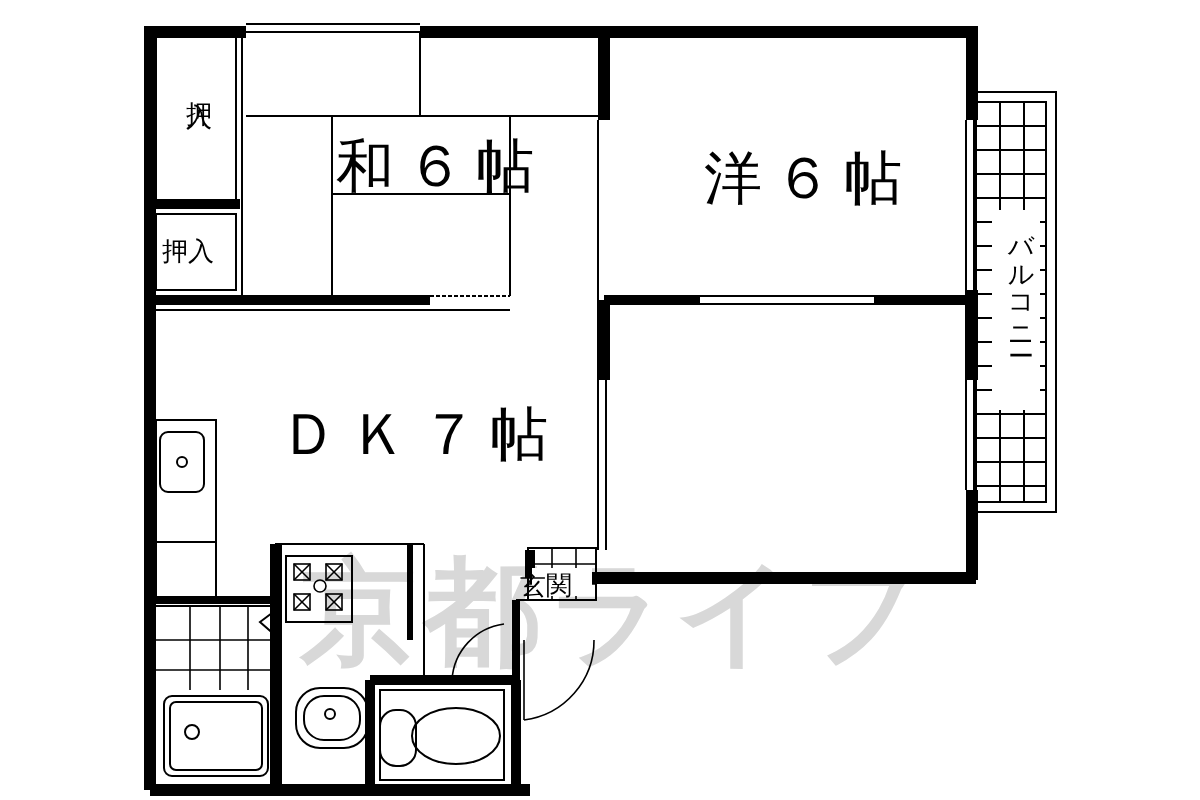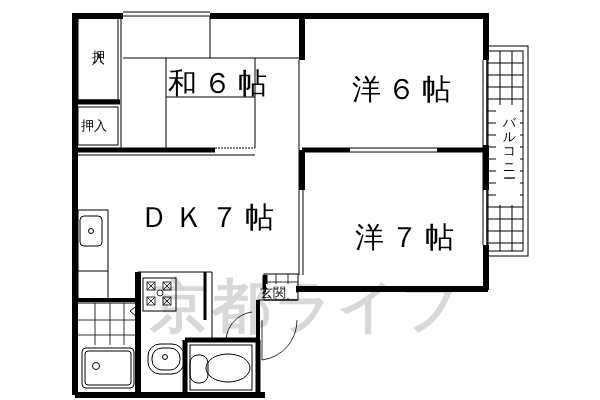--- a/index.html
+++ b/index.html
@@ -140,18 +140,17 @@
         <line x1="276" y1="274" x2="276" y2="300"></line>
           <line x1="288" y1="274" x2="288" y2="300"></line>
       </g>
       <rect x="266" y="284" width="30" height="14" fill="#fff" stroke="none"></rect>
     </g>
   </svg>
 
   <div class="lbl room-big" style="left:168px;top:64px;">和６帖</div>
   <div class="lbl room-big" style="left:352px;top:70px;text-align:center;">洋６帖</div>
   <div class="lbl room-big" style="left:140px;top:198px;">ＤＫ７帖</div>
-  <div class="lbl room-big" style="left:355px;top:218px;">洋７帖</div>
   <div class="lbl vert" style="left:89px;top:40px;">押入</div>
   <div class="lbl small" style="left:81px;top:117px;">押入</div>
   <div class="lbl small" style="left:260px;top:284px;">玄関</div>
   <div class="lbl vert" style="left:500px;top:108px;">バルコニー</div>
 </div>
 
 </body></html>

